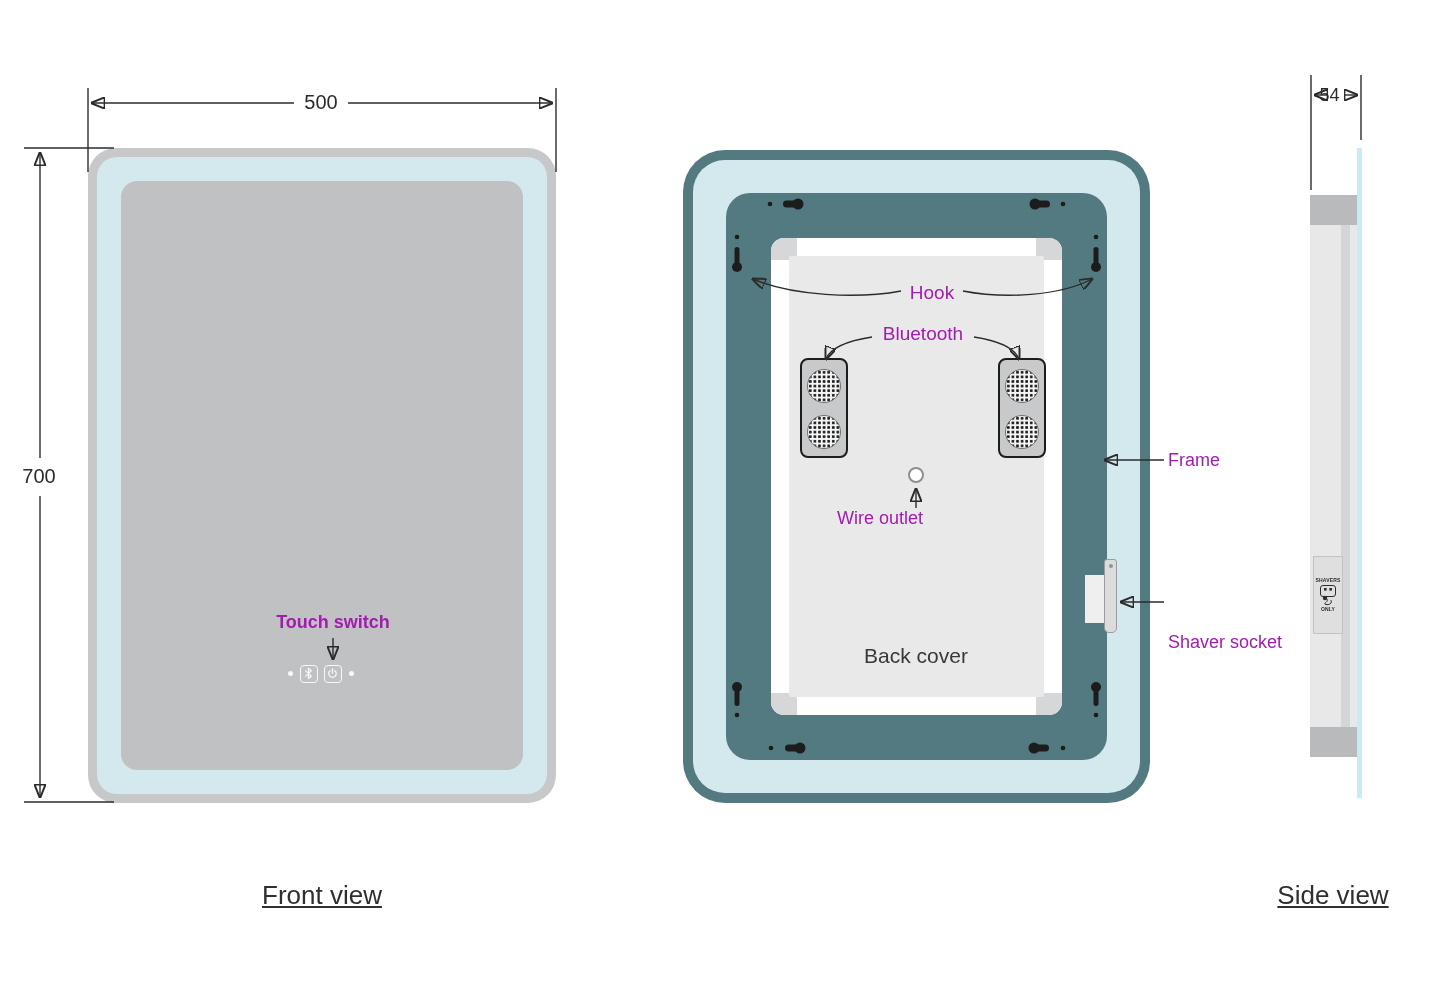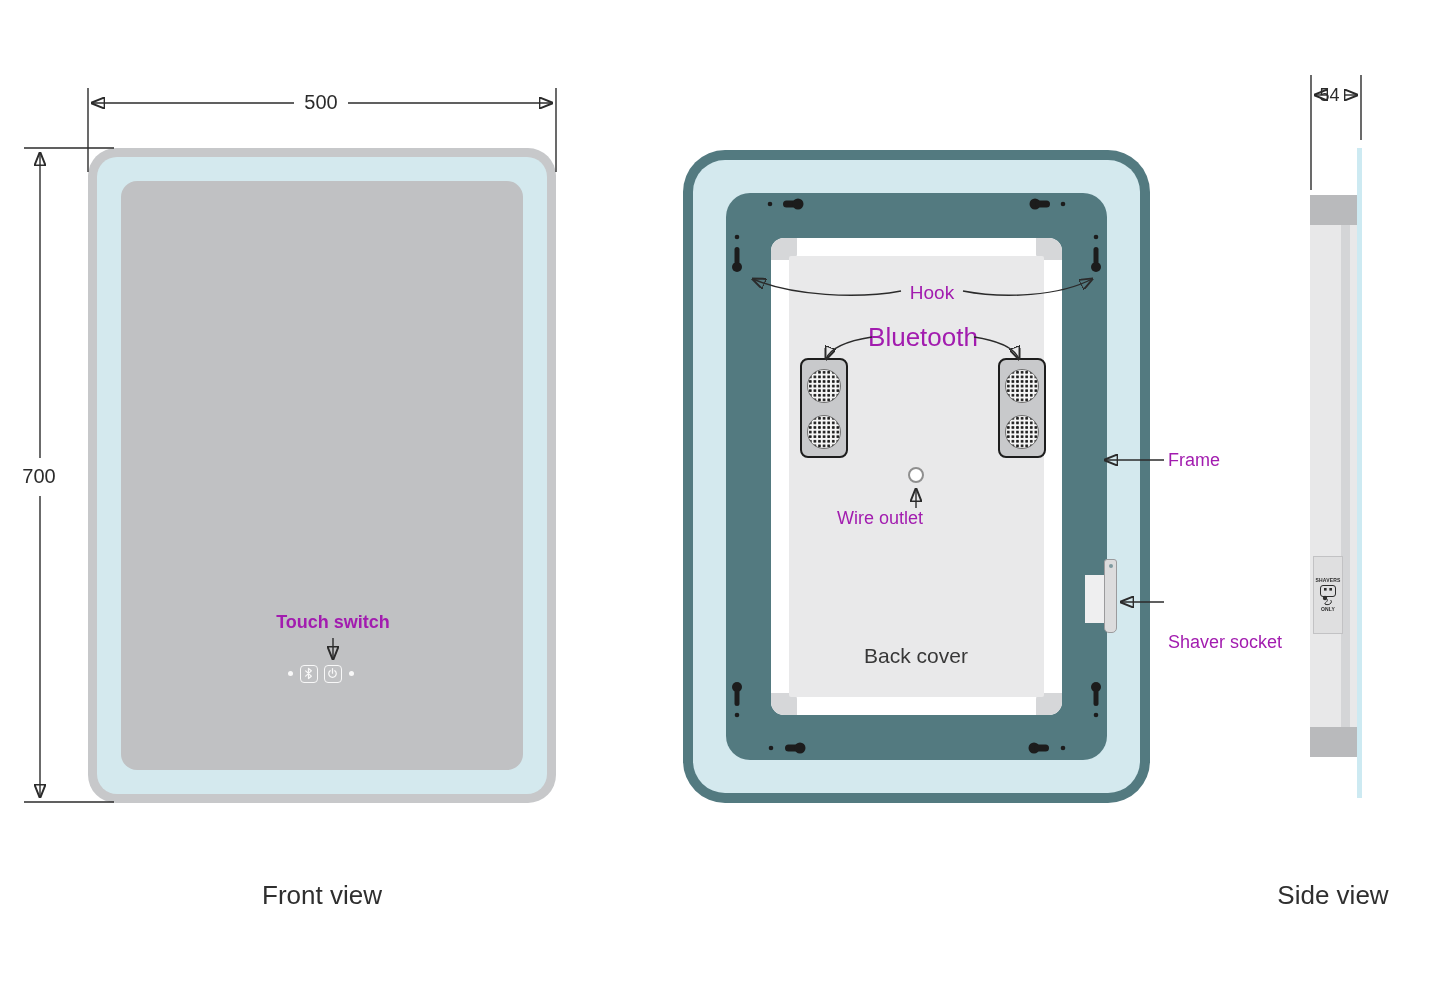--- a/index.html
+++ b/index.html
@@ -4,21 +4,21 @@
 <style>
   html,body{margin:0;padding:0;background:#ffffff;}
   .canvas{
     position:relative;width:1445px;height:1004px;background:#ffffff;overflow:hidden;
     font-family:"Liberation Sans","DejaVu Sans",sans-serif;color:#2d2d2d;
   }
   .abs{position:absolute;}
   .lbl{position:absolute;color:#a21caf;font-size:18px;line-height:1.15;white-space:nowrap;}
   .lbl.center{text-align:center;}
   .dim{position:absolute;color:#2b2b2b;font-size:20px;text-align:center;white-space:nowrap;}
-  .title{position:absolute;color:#2f2f2f;font-size:26px;text-align:center;width:200px;white-space:nowrap;}
+  .title{position:absolute;color:#2f2f2f;font-size:26px;text-align:center;width:200px;white-space:nowrap;text-decoration:underline;}
 
   
   .fv-outer{left:88px;top:148px;width:468px;height:655px;background:var(--frame-gray,#c7c8ca);border-radius:28px;}
   .fv-blue{position:absolute;inset:9px;background:var(--light-blue,#d4e9ee);border-radius:20px;}
   .fv-mirror{position:absolute;inset:24px;background:var(--mirror-gray,#c0c1c3);border-radius:16px;}
   .icon-box{position:absolute;width:18px;height:18px;border:1.6px solid #f8f8f8;border-radius:4px;box-sizing:border-box;}
   .ind-dot{position:absolute;width:5px;height:5px;border-radius:50%;background:#f8f8f8;}
 
   
   .bv-outer{left:683px;top:150px;width:467px;height:653px;background:var(--teal,#537a80);border-radius:42px;}
@@ -105,21 +105,21 @@
   </div>
 
   <div class="abs wire-hole"></div>
 
   <div class="abs socket-patch"></div>
   <div class="abs socket-bar">
     <div class="socket-bar-dot"></div>
   </div>
 
   <div class="lbl center" style="left:832px;top:282px;width:200px;font-size:19px;">Hook</div>
-  <div class="lbl center" style="left:823px;top:323px;width:200px;font-size:26px;">Bluetooth</div>
+  <div class="lbl center" style="left:823px;top:323px;width:200px;font-size:19px;">Bluetooth</div>
   <div class="lbl center" style="left:780px;top:508px;width:200px;">Wire outlet</div>
   <div class="lbl center" style="left:816px;top:644px;width:200px;font-size:21px;color:#383838;">Back cover</div>
   <div class="lbl" style="left:1168px;top:450px;">Frame</div>
   <div class="lbl" style="left:1168px;top:592px;margin-top:40px;">Shaver socket</div>
 
   <div class="abs sv-glass"></div>
   <div class="abs sv-slab">
     <div class="sv-cap" style="top:0;"></div>
     <div class="sv-stripe"></div>
     <div class="sv-cap" style="top:532px;"></div>

